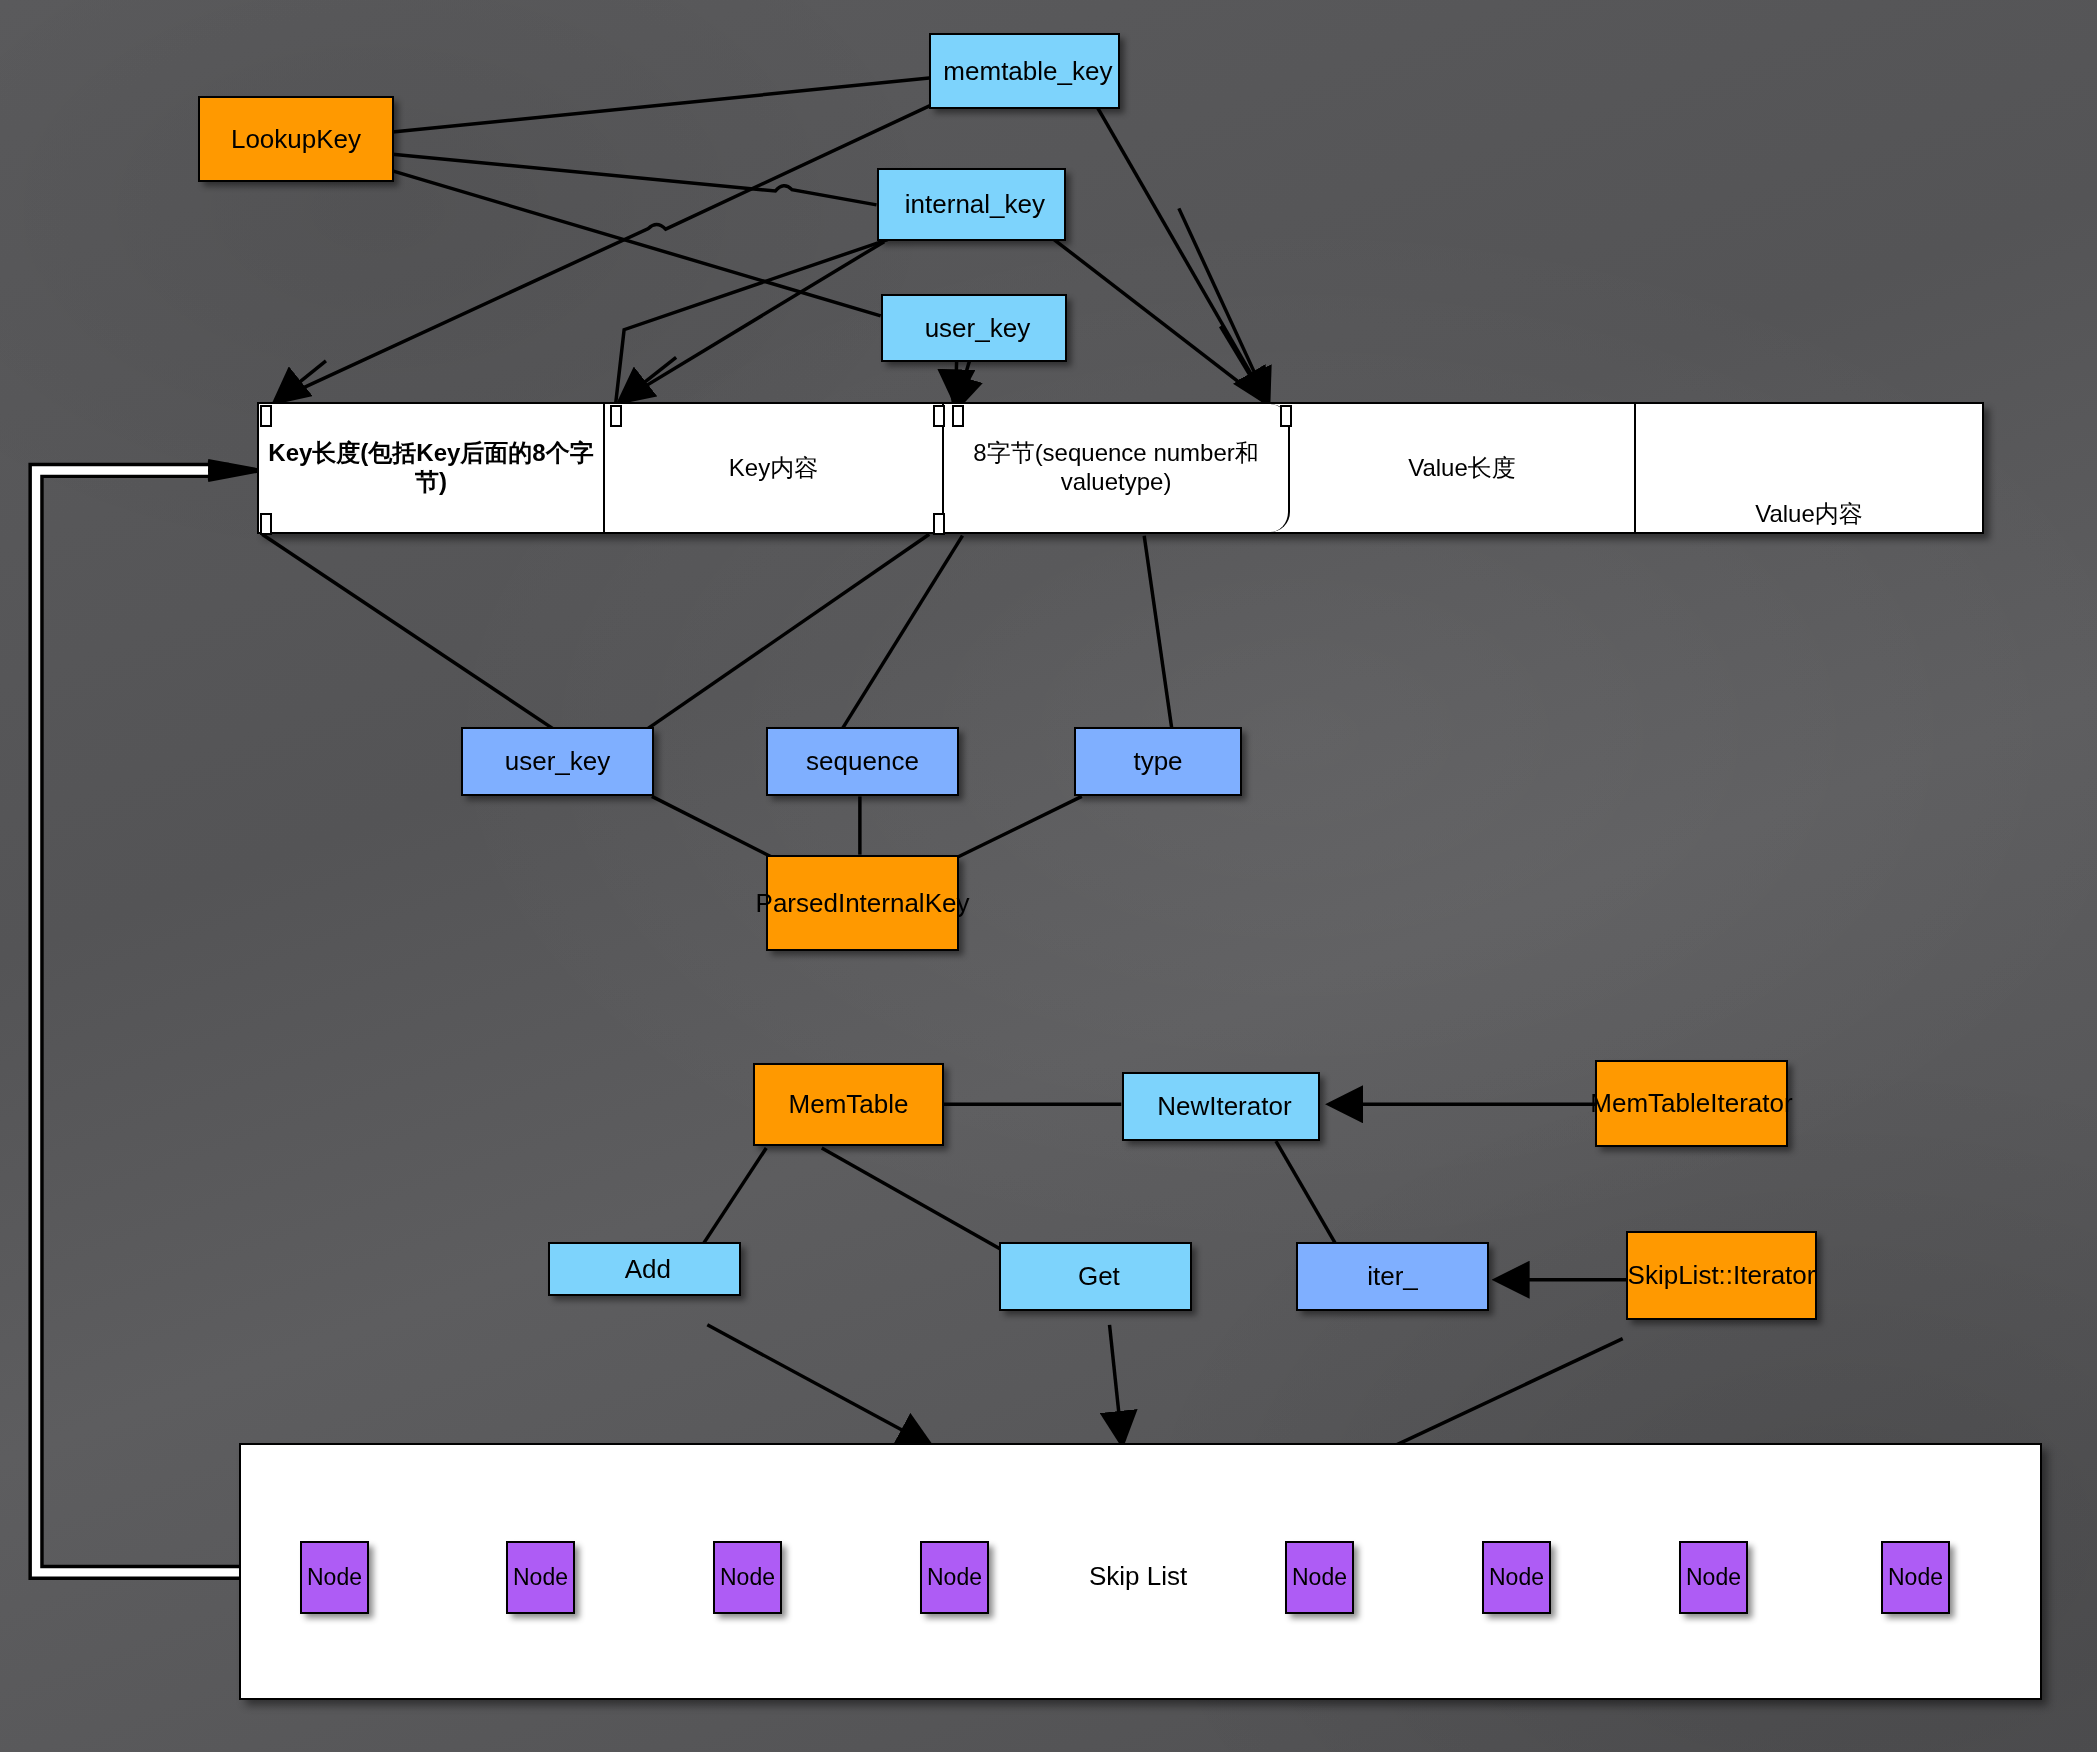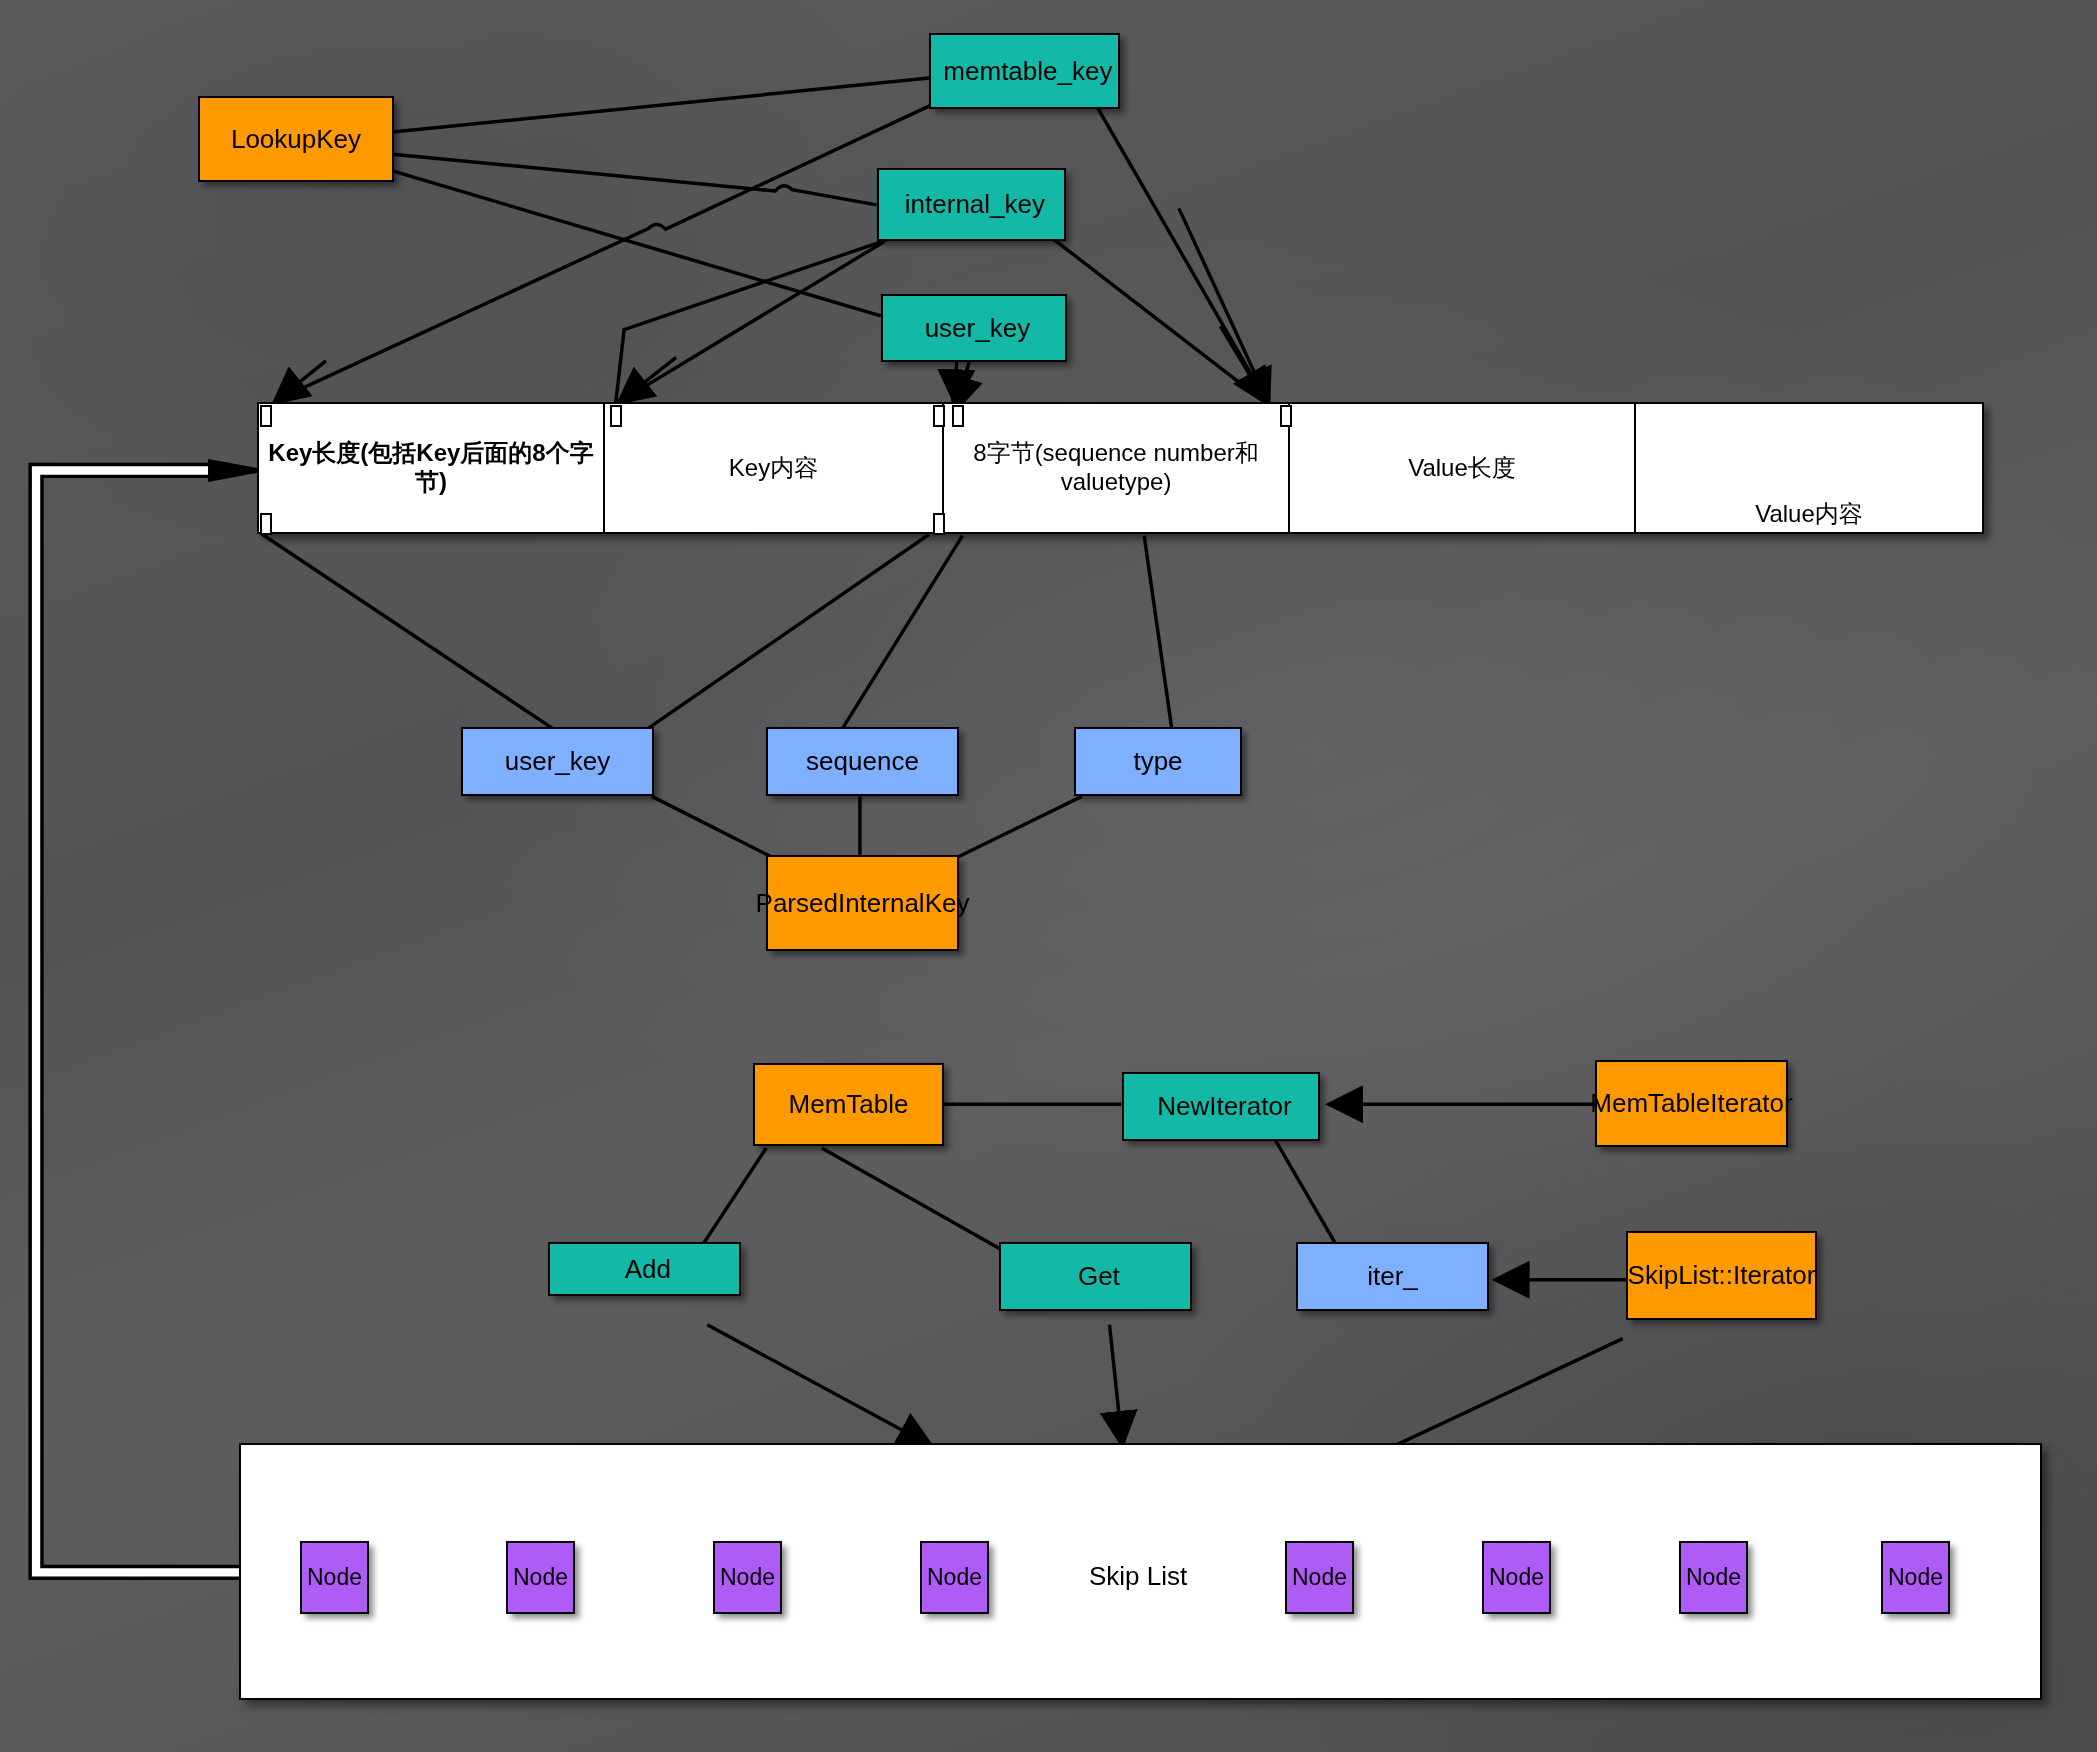--- a/index.html
+++ b/index.html
@@ -27,21 +27,21 @@
     border:2.1px solid #000;
     display:flex;align-items:center;justify-content:center;
     text-align:center;
     color:#000;
     line-height:1.16;
     box-shadow:4.9px 4.9px 6.2px rgba(0,0,0,.45);
     z-index:5;
     padding:1.4px 4.2px;
   }
   .orange{background:#FF9900;}
-  .green {background:#14b8a6;padding-left:11px;}
+  .green {background:#7dd3fc;padding-left:11px;}
   .blue  {background:#7FAFFF;}
   .purple{background:#A855F7;background:#AE5CF5;}
 
   
   #record-strip{
     position:absolute;
     display:flex;
     box-sizing:border-box;
     background:#fff;
     border:2.1px solid #000;
@@ -175,21 +175,21 @@
   <span>user_key</span>
 </div>
 
 <div id="record-strip" style="left:257px;top:402px;width:1727px;height:132px;">
   <div class="cell" style="width:347px;font-size:24px;font-weight:bold;">
     <span>Key长度(包括Key后面的8个字节)</span>
   </div>
   <div class="cell" style="width:340px;font-size:24px;">
     <span>Key内容</span>
   </div>
-  <div class="cell" style="width:347px;font-size:24px;">
+  <div class="cell" style="width:347px;font-size:24px;border-radius:20px;">
     <span>8字节(sequence number和valuetype)</span>
   </div>
   <div class="cell" style="width:347px;font-size:24px;">
     <span>Value长度</span>
   </div>
   <div class="cell" style="width:347px;font-size:24px;align-items:flex-end;">
     <span>Value内容</span>
   </div>
 </div>
 

